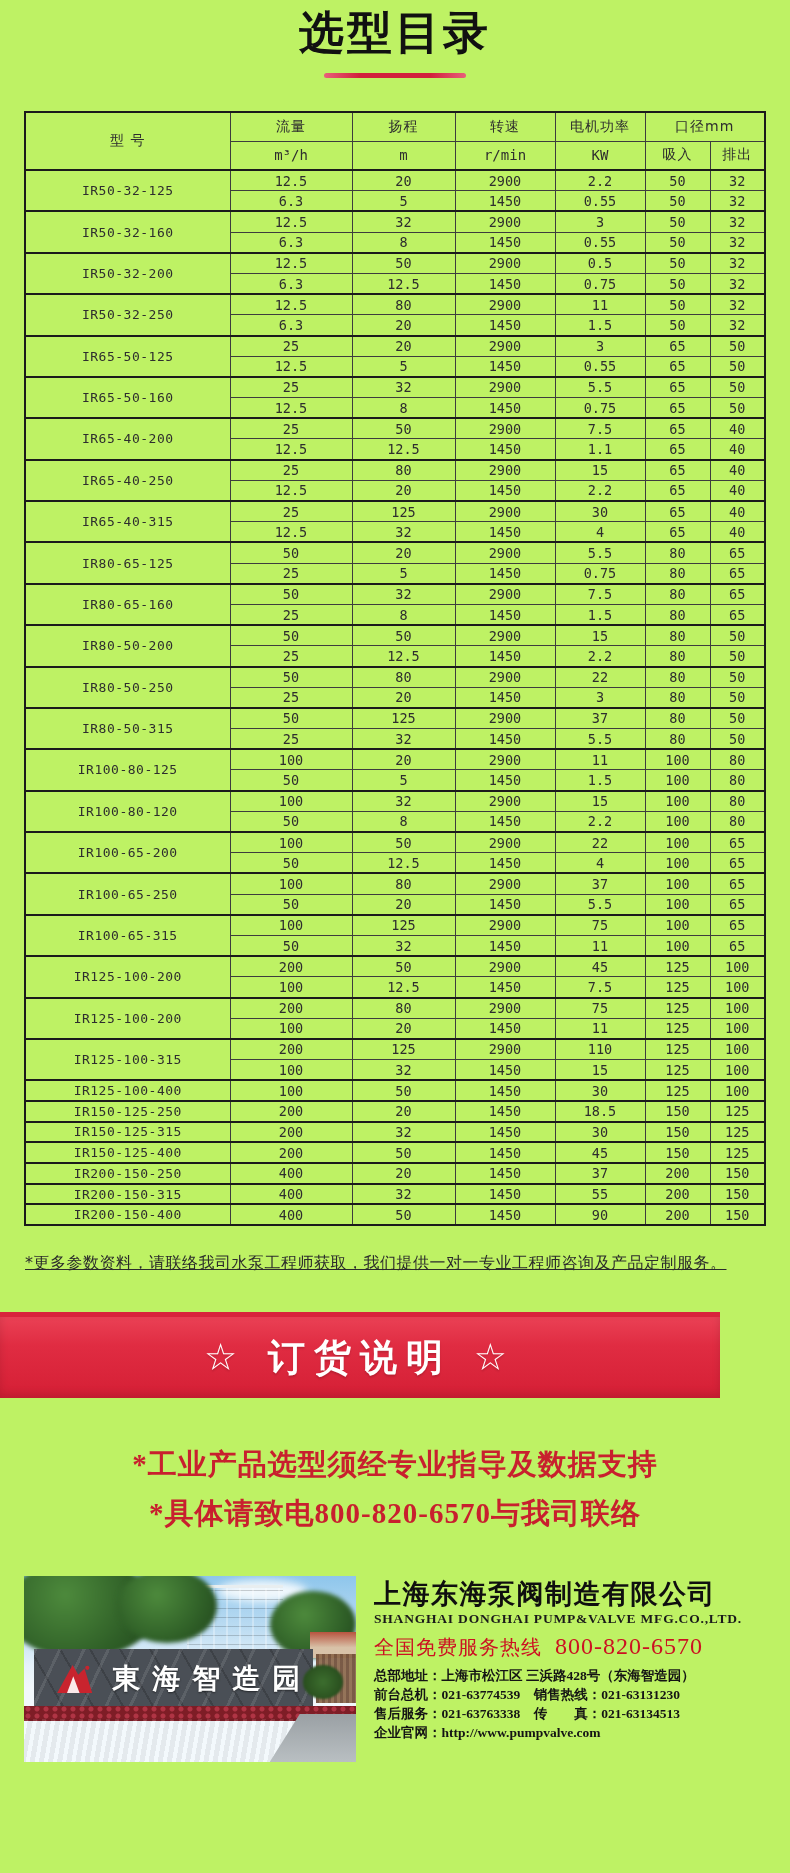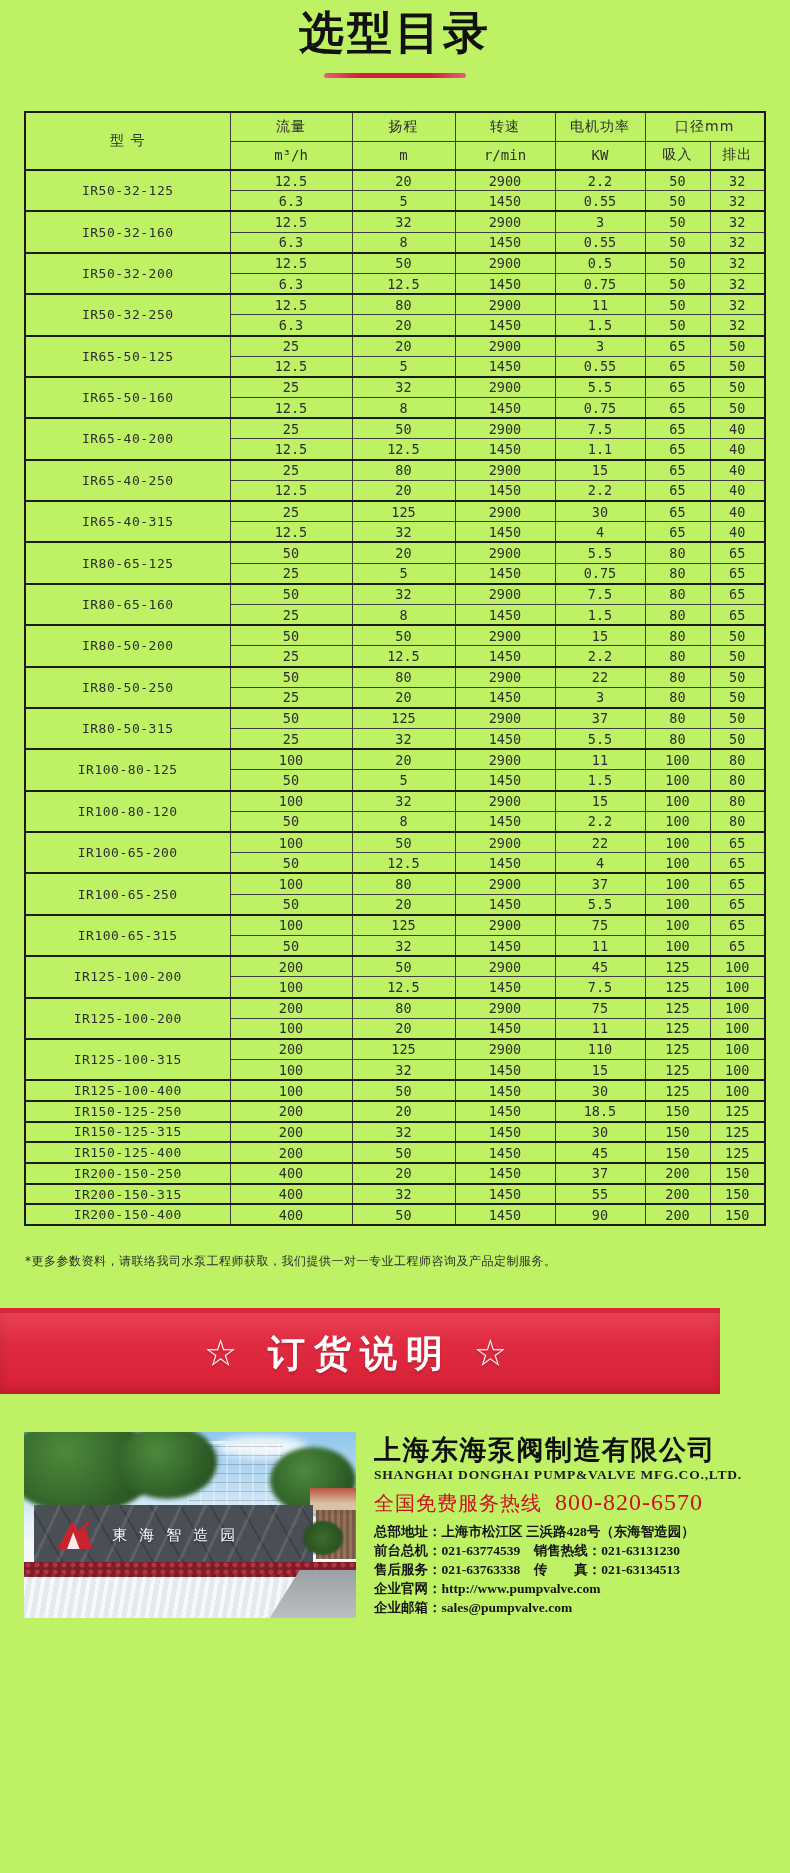--- a/index.html
+++ b/index.html
@@ -17,21 +17,21 @@
   .spec-table th, .spec-table td { border:1px solid #3d3d3d; text-align:center; vertical-align:middle;
     color:#2e2e2e; font-weight:normal; overflow:hidden; white-space:nowrap; }
   .spec-table thead th { height:29px; font-size:14px; font-family:"DejaVu Sans", sans-serif; letter-spacing:1px; }
   .spec-table thead th.unit { font-family:"DejaVu Sans Mono", monospace; letter-spacing:0; }
   .spec-table thead tr:last-child th { border-bottom:2px solid #1b1b1b; }
   .spec-table tbody td { height:20.7px; font-size:13.5px; }
   .spec-table tbody td.model { font-size:13px; letter-spacing:0.5px; }
   .spec-table tbody tr.group-start td { border-top:2px solid #1b1b1b; }
 
   
-  .footnote { margin:27px 25px 0; font-size:12px; color:#2b2b2b; letter-spacing:0.5px; }
+  .footnote { margin:27px 25px 0; font-size:16px; color:#2b2b2b; letter-spacing:0.5px;text-decoration:underline; }
 
   
   .banner { margin-top:38px; width:720px; height:86px; background:linear-gradient(180deg,#ea4155 0%, #e02c42 35%, #d51f35 100%);
     border-top:5px solid #d8243c; display:flex; align-items:center; justify-content:center;
     box-shadow:inset 0 -4px 8px rgba(0,0,0,0.12); }
   .banner h2 { color:#ffffff; font-size:37px; font-weight:bold; letter-spacing:9px; text-shadow:0 2px 2px rgba(0,0,0,0.15); }
 
   
   .notices { margin-top:42px; text-align:center; font-family:"Liberation Serif", serif; font-weight:bold;
     color:#c8202e; font-size:29px; line-height:49px; letter-spacing:1px; }
@@ -60,21 +60,21 @@
   .ph-fence { position:absolute; left:88%; top:42%; width:12%; height:26%;
     background:repeating-linear-gradient(90deg,#6e4a33 0 3px,#8a6547 3px 6px); opacity:0.9; }
   .ph-plant { position:absolute; left:84%; top:48%; width:12%; height:18%; border-radius:50%;
     background:radial-gradient(circle,#3c6e2e 0%, #2a501f 70%); filter:blur(1px); }
   .ph-wall { position:absolute; left:3%; top:39%; width:84%; height:33%;
     background:#4a4f56;
     background-image:repeating-linear-gradient(115deg, rgba(255,255,255,0.10) 0 3px, rgba(0,0,0,0) 3px 22px),
       repeating-linear-gradient(60deg, rgba(0,0,0,0.18) 0 2px, rgba(0,0,0,0) 2px 26px);
     display:flex; align-items:center; }
   .ph-logo { margin-left:7%; width:42px; height:36px; flex:none; }
-  .sign-text { margin-left:6%; color:#ffffff; font-weight:normal; font-size:15px; letter-spacing:12px;
+  .sign-text { margin-left:6%; color:#ffffff; font-weight:bold; font-size:28px; letter-spacing:12px;
     text-shadow:0 1px 2px rgba(0,0,0,0.5); white-space:nowrap; }
   .ph-flowers { position:absolute; left:0; top:70%; width:100%; height:8%;
     background-color:#7e1d26;
     background-image:radial-gradient(circle at 4px 3px, #b03444 0 2px, rgba(0,0,0,0) 3px);
     background-size:9px 7px; }
   .ph-lawn { position:absolute; left:0; top:77%; width:100%; height:23%;
     background:linear-gradient(180deg,#86a946 0%, #9cba5a 45%, #7e9d49 100%);
     background-image:repeating-linear-gradient(100deg, rgba(255,255,255,0.10) 0 4px, rgba(0,0,0,0.06) 4px 9px); }
   .ph-road { position:absolute; right:0; top:74%; width:26%; height:26%;
     background:linear-gradient(180deg,#9aa0a4 0%, #b9bfc2 100%); clip-path:polygon(35% 0, 100% 0, 100% 100%, 0 100%); }
@@ -567,20 +567,24 @@
         </tr>
       </tbody>
   </table>
 
   <p class="footnote">*更多参数资料，请联络我司水泵工程师获取，我们提供一对一专业工程师咨询及产品定制服务。</p>
 
   <div class="banner">
     <h2>☆ 订货说明 ☆</h2>
   </div>
 
+  <div class="notices">
+    <div>*工业产品选型须经专业指导及数据支持</div>
+    <div>*具体请致电800-820-6570与我司联络</div>
+  </div>
 
   <div class="footer">
 
     <div class="photo">
       <div class="ph-cloud c1"></div>
       <div class="ph-cloud c2"></div>
       <div class="ph-building"></div>
       <div class="ph-tree t1"></div>
       <div class="ph-tree t2"></div>
       <div class="ph-tree t3"></div>
@@ -605,18 +609,17 @@
       <div class="company-en">SHANGHAI DONGHAI PUMP&amp;VALVE MFG.CO.,LTD.</div>
       <div class="hotline">
         <span class="hl-label">全国免费服务热线</span>
         <span class="hl-num">800-820-6570</span>
       </div>
       <div class="contacts">
         <div>总部地址：上海市松江区 三浜路428号（东海智造园）</div>
         <div>前台总机：021-63774539　销售热线：021-63131230</div>
         <div>售后服务：021-63763338　传　　真：021-63134513</div>
         <div>企业官网：http://www.pumpvalve.com</div>
-        <div>企业邮箱：sales@pumpvalve.com</div>
       </div>
     </div>
 
   </div>
 </div>
 
 </body></html>

